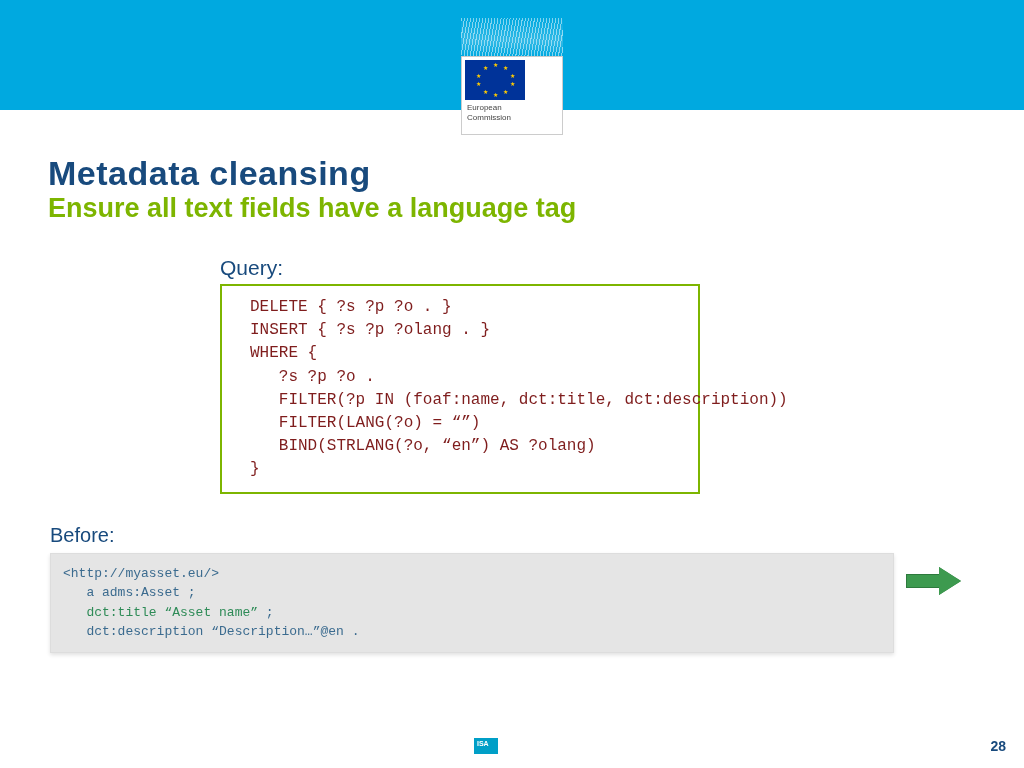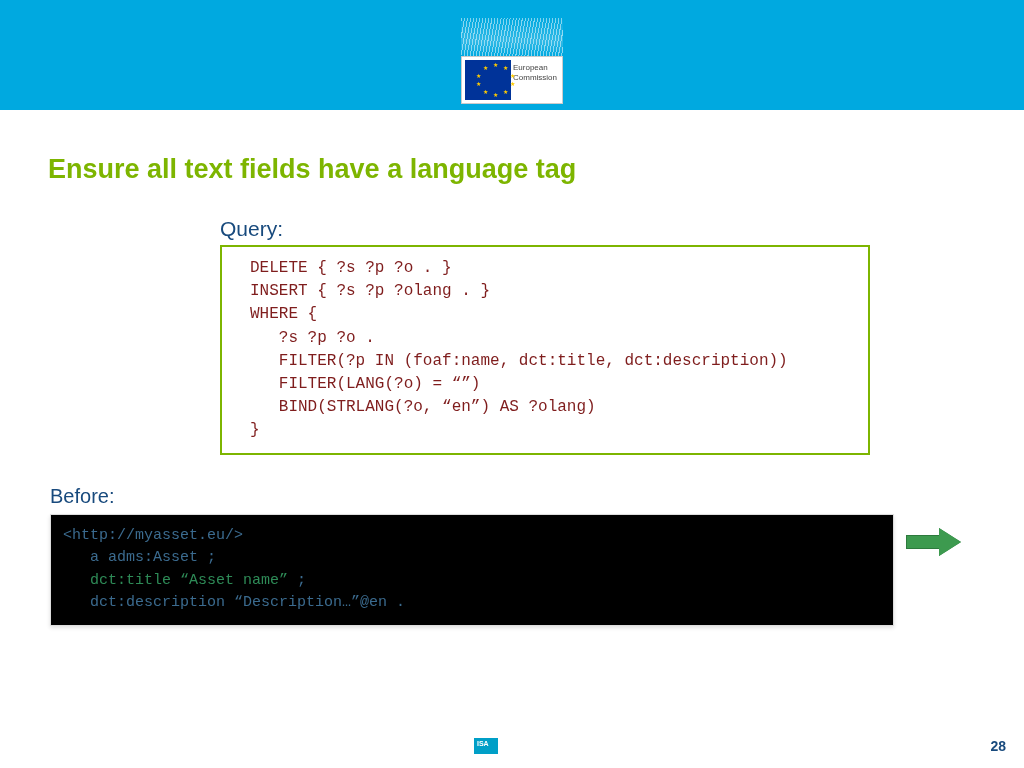--- a/index.html
+++ b/index.html
@@ -3,36 +3,36 @@
 <meta charset="utf-8">
 <style>
   * { margin: 0; padding: 0; box-sizing: border-box; }
   body { width: 1024px; height: 768px; font-family: Verdana, Geneva, sans-serif; background: #fff; position: relative; overflow: hidden; }
   .banner { height: 110px; background: #00a9e0; position: relative; }
   .ec-logo { position: absolute; left: 461px; top: 18px; width: 102px; }
   .ec-building { width: 102px; height: 38px; position: relative; overflow: hidden; }
   .ec-building::before { content:""; position:absolute; inset:0; background:
     repeating-linear-gradient(100deg, rgba(255,255,255,.5) 0 1px, transparent 1px 3px),
     linear-gradient(to bottom, transparent 0%, rgba(255,255,255,.2) 60%, transparent 100%); }
-  .ec-flag-box { background:#fff; border:1px solid #ccc; padding:3px; display:flex; flex-direction:row; align-items:flex-start; }
+  .ec-flag-box { background:#fff; border:1px solid #ccc; padding:3px; display:flex; flex-direction:column; align-items:flex-start; }
   .ec-flag { width:60px; height:40px; background:#003399; position:relative; }
   .ec-flag .star { position:absolute; width:5px; height:5px; color:#ffcc00; font-size:6px; line-height:5px; }
   .ec-caption { font-size:8px; color:#444; padding:3px 2px 2px 2px; line-height:1.2; }
   .ec-bottom { height:5px; background:#00a9e0; margin-top:2px; }
   .content { padding: 44px 48px 0 48px; }
   h1 { color:#184a7d; font-size:34px; font-weight:bold; letter-spacing:.5px; }
   h2 { color:#7db500; font-size:27px; font-weight:bold; }
-  .query-section { margin:32px 8px 0 172px; width:650px; }
+  .query-section { margin:32px 8px 0 172px; width:480px; }
   .query-label { color:#7db500; font-size:21px; margin-bottom:4px; }
   .query-label span { color:#184a7d; }
   .query-box { border:2px solid #7db500; padding:10px 28px; font-family:"Courier New",monospace; font-size:16px; color:#7f1d1d; line-height:1.45; white-space:pre; }
   .before-after { display:flex; align-items:flex-start; margin-top:30px; gap:0; padding:0 2px; }
   .ba-col { flex:1; }
   .ba-label { color:#184a7d; font-size:20px; margin-bottom:6px; }
-  .ba-box { border:1px solid #ddd; box-shadow:0 2px 4px rgba(0,0,0,.12); padding:10px 12px; font-family:"Courier New",monospace; font-size:15px; color:#3b6b8f; line-height:1.5; white-space:pre; background:#000000; }
+  .ba-box { border:1px solid #ddd; box-shadow:0 2px 4px rgba(0,0,0,.12); padding:10px 12px; font-family:"Courier New",monospace; font-size:13px; color:#3b6b8f; line-height:1.5; white-space:pre; background:#e5e5e5; }
   .hl { color:#2e8b57; }
   .arrow-wrap { width:80px; display:flex; justify-content:center; align-items:center; padding-top:44px; }
   .arrow { position:relative; width:56px; height:26px; }
   .arrow-body { position:absolute; left:0; top:6px; width:34px; height:14px; background:#3d9a4f; border:1px solid #2d7a3d; }
   .arrow-head { position:absolute; left:33px; top:-1px; width:0; height:0; border-top:14px solid transparent; border-bottom:14px solid transparent; border-left:22px solid #3d9a4f; }
   .arrow-head::after { content:""; position:absolute; left:-22px; top:-14px; width:0; height:0; border-top:14px solid transparent; border-bottom:14px solid transparent; border-left:22px solid #2d7a3d; z-index:-1; }
   .footer { position:absolute; bottom:14px; left:16px; right:0; height:24px;text-align:right; }
   .isa-badge { position:absolute; left:458px; bottom:0; width:24px; height:16px; background:#009fc7; color:#fff; font-size:7px; display:flex; align-items:flex-start; justify-content:flex-start; padding:2px 3px; font-weight:bold; }
   .page-num { position:absolute; right:18px; bottom:0; color:#184a7d; font-size:14px; font-weight:bold; }
 </style>
@@ -58,20 +58,21 @@
       <div class="ec-caption">
         <span>European</span><br>
         <span>Commission</span>
       </div>
       <div class="ec-bottom"></div>
     </div>
   </div>
 </div>
 
 <div class="content">
+  <h1>Metadata cleansing</h1>
   <h2>Ensure all text fields have a language tag</h2>
 
   <div class="query-section">
     <div class="query-label"><span>Query</span><span>:</span></div>
     <div class="query-box">DELETE { ?s ?p ?o . }
 INSERT { ?s ?p ?olang . }
 WHERE {
    ?s ?p ?o .
    FILTER(?p IN (foaf:name, dct:title, dct:description))
    FILTER(LANG(?o) = “”)

